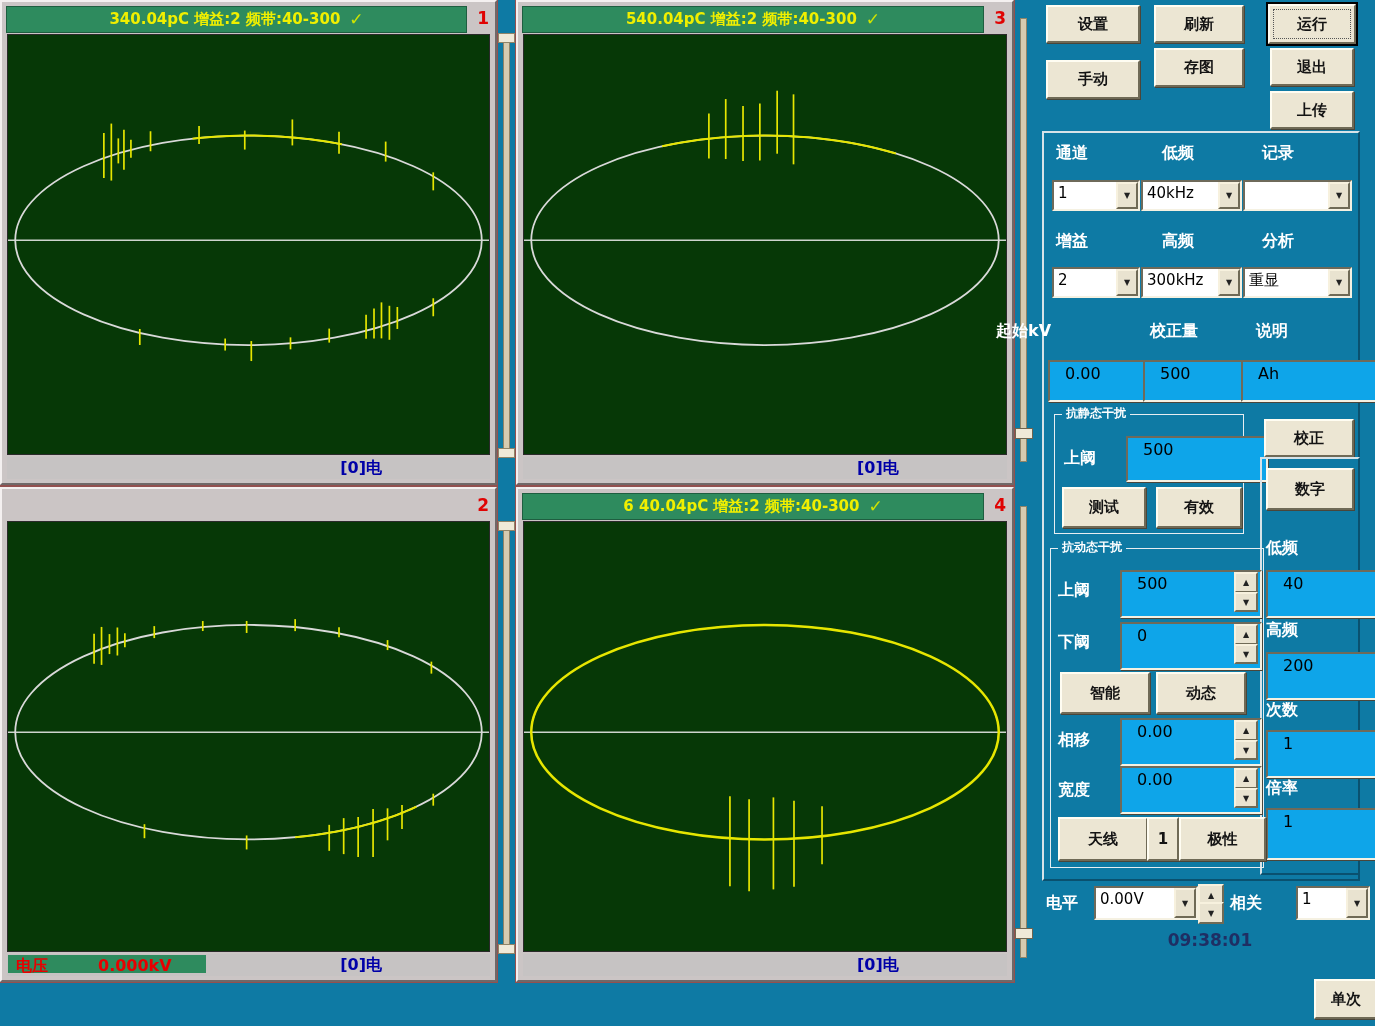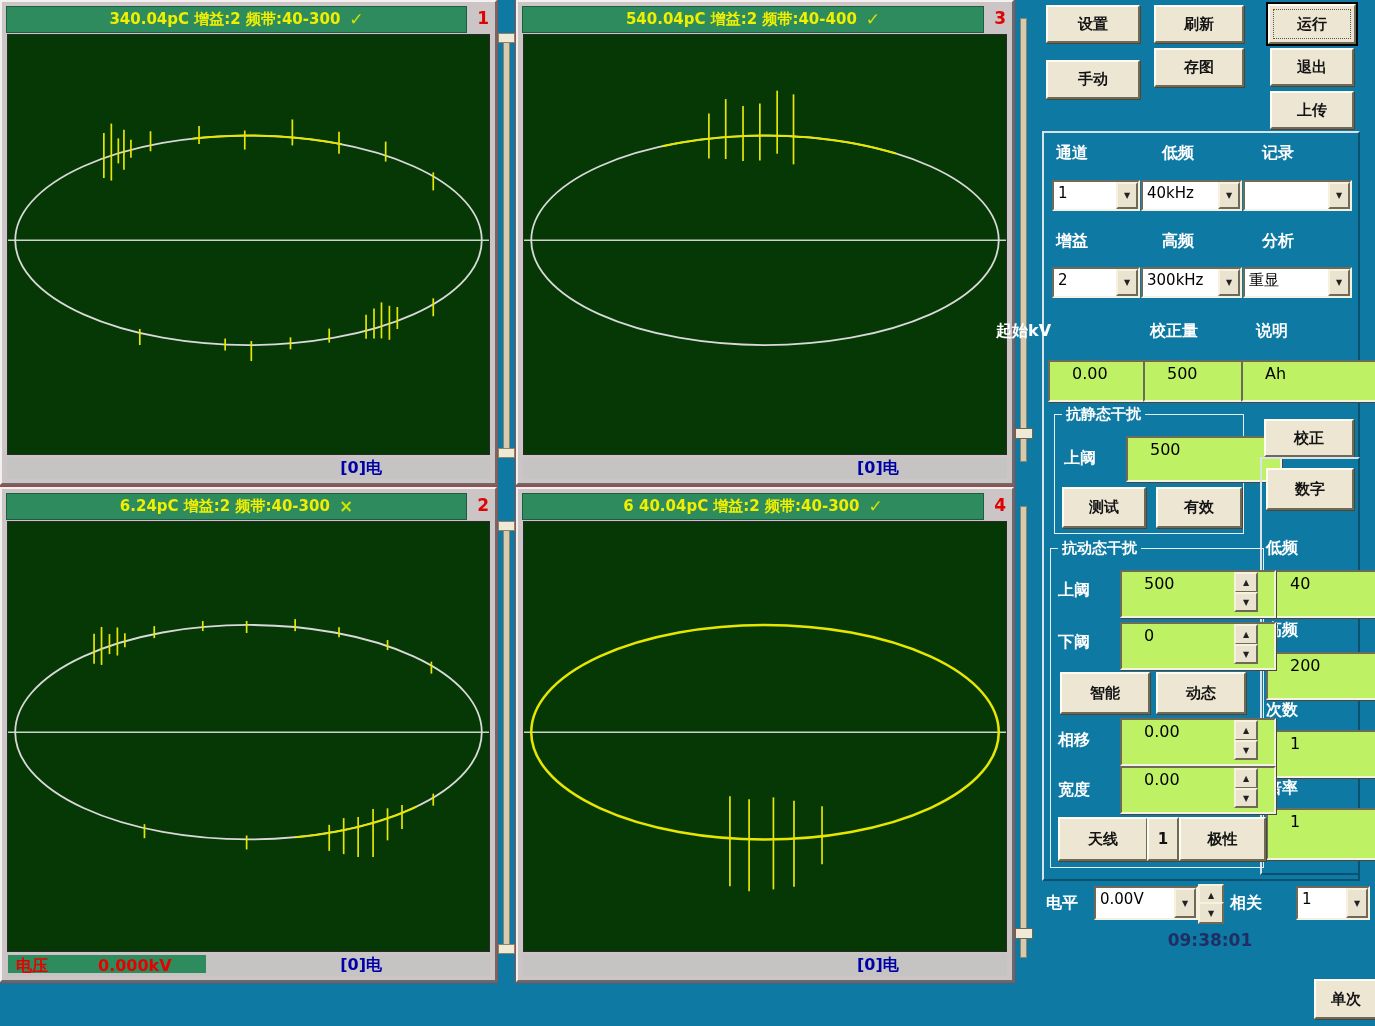--- a/index.html
+++ b/index.html
@@ -19,28 +19,28 @@
   .p-plot svg{position:absolute;left:0;top:0;}
   .p-status{position:absolute;left:5px;right:5px;bottom:4px;height:22px;background:#c6c3c3;}
   .p-status .st{position:absolute;left:69%;top:1px;color:#0000a8;font-weight:bold;font-size:16px;white-space:nowrap;}
   .vbar{position:absolute;left:1px;top:1px;bottom:3px;width:198px;background:#2e8b5e;}
   .vbar .vl{position:absolute;left:8px;top:1px;color:#e80000;font-weight:bold;font-size:16px;}
   .vbar .vv{position:absolute;left:90px;top:1px;color:#e80000;font-weight:bold;font-size:16px;}
   
   .btn{position:absolute;background:#ece6d3;border:2px solid;border-color:#fffdf2 #6f6a56 #6f6a56 #fffdf2;box-shadow:1px 1px 0 #4a463a;color:#141414;font-weight:bold;font-size:15px;display:flex;align-items:center;justify-content:center;white-space:nowrap;cursor:default;}
   .default-btn{box-shadow:0 0 0 2px #000;}
   .default-btn::after{content:"";position:absolute;inset:3px;border:1px dotted #555;}
-  .inp{position:absolute;background:#bef264;border:2px solid;border-color:#6e6a5a #f5f1e2 #f5f1e2 #6e6a5a;box-shadow:1px 1px 0 #4a463a;color:#000;font-size:16px;padding:2px 22px;white-space:nowrap;overflow:hidden;}
+  .inp{position:absolute;background:#0ea5e9;border:2px solid;border-color:#6e6a5a #f5f1e2 #f5f1e2 #6e6a5a;box-shadow:1px 1px 0 #4a463a;color:#000;font-size:16px;padding:2px 15px;white-space:nowrap;overflow:hidden;}
   .lbl{position:absolute;color:#ffffff;font-weight:bold;font-size:16px;white-space:nowrap;}
   .dd{position:absolute;background:#fff;border:2px solid;border-color:#6e6a5a #f5f1e2 #f5f1e2 #6e6a5a;display:flex;}
   .ddv{flex:1;font-size:15px;color:#000;padding:2px 4px;white-space:nowrap;overflow:hidden;}
   .ddb{width:18px;background:#e9e3d0;border:2px solid;border-color:#f7f1de #6f6a56 #6f6a56 #f7f1de;font-size:8px;color:#222;display:flex;align-items:center;justify-content:center;}
   .spinb{position:absolute;background:#e9e3d0;border:2px solid;border-color:#f7f1de #6f6a56 #6f6a56 #f7f1de;font-size:8px;color:#222;display:flex;align-items:center;justify-content:center;cursor:default;}
   .group{position:absolute;border:1px solid #e6eef2;}
-  .gtitle{position:absolute;color:#fff;font-weight:bold;font-size:15px;background:#0e7aa4;padding:0 4px;white-space:nowrap;}
+  .gtitle{position:absolute;color:#fff;font-weight:bold;font-size:12px;background:#0e7aa4;padding:0 4px;white-space:nowrap;}
   .frame3d{position:absolute;border:2px solid;border-color:#d7e3e8 #0a516f #0a516f #d7e3e8;}
   .time{position:absolute;color:#1f2e63;font-weight:bold;font-size:17px;text-align:center;}
   
   .sl-track{position:absolute;width:5px;background:#d6cbb0;border:1px solid #8f8468;}
   .sl-cap{position:absolute;width:15px;height:8px;background:#efe9d8;border:1px solid #8f8468;}
   .sl-thumb{position:absolute;width:16px;height:9px;background:#efe9d8;border:1px solid #6d6450;}
 </style>
 </head>
 <body>
 
@@ -80,21 +80,21 @@
         <line x1="425.26171999999997" y1="263.262084062992" x2="425.26171999999997" y2="281.262084062992" stroke="#e6e600" stroke-width="1.7"></line>
       </svg>
     </div>
   <div class="p-status">
     <span class="st">[0]电</span>
   </div>
 </div>
 
 <div class="panel" style="left:516px;top:0px;width:494px;height:481px;">
   <div class="p-title">
-    <span class="t">540.04pC 增益:2 频带:40-400</span>
+    <span class="t">540.04pC 增益:2 频带:40-300</span>
     <span class="mark">✓</span>
   </div>
   <div class="p-badge">3</div>
   <div class="p-plot">
       <svg width="482" height="419" viewBox="0 0 482 419">
         <line x1="0" y1="205.31" x2="482" y2="205.31" stroke="#cdd4cd" stroke-width="1.6"></line>
         <ellipse cx="241" cy="205.31" rx="233.76999999999998" ry="104.75" fill="none" stroke="#d9d9d9" stroke-width="1.8"></ellipse>
         <polyline points="138.14120000000003,111.24473329650311 147.88161666666667,109.22903360189878 157.62203333333338,107.44922832595847 167.36245000000002,105.89264746062939 177.10286666666667,104.54894520257893 186.84328333333337,103.40969987044663 196.58370000000002,102.4681165392718 206.3241166666667,101.71880517312428 216.06453333333332,101.15761585915462 225.80495000000002,100.78151860168684 235.5453666666667,100.58851916008084 245.28578333333334,100.57760529890291 255.02620000000002,100.74872000114 264.76661666666666,101.1027599692498 274.50703333333337,101.64159932117427 284.24745,102.36813996027905 293.98786666666666,103.28639183883848 303.72828333333337,104.40158845438245 313.4687,105.72034569921433 323.20911666666666,107.25087604157859 332.94953333333336,109.00327560399073 342.68995,110.98991008837248 352.4303666666666,113.22593849835418 362.17078333333336,115.73003444411773 371.9112,118.52539940749858" fill="none" stroke="#e6e600" stroke-width="2"></polyline>
         <line x1="184.89520000000002" y1="78.62153998609281" x2="184.89520000000002" y2="123.62153998609281" stroke="#e6e600" stroke-width="1.7"></line>
         <line x1="201.72664" y1="64.04881224777627" x2="201.72664" y2="124.04881224777627" stroke="#e6e600" stroke-width="1.7"></line>
@@ -103,24 +103,20 @@
         <line x1="253.15604000000002" y1="55.70171786612687" x2="253.15604000000002" y2="118.70171786612687" stroke="#e6e600" stroke-width="1.7"></line>
         <line x1="269.51994" y1="59.342471993655636" x2="269.51994" y2="129.34247199365564" stroke="#e6e600" stroke-width="1.7"></line>
       </svg>
     </div>
   <div class="p-status">
     <span class="st">[0]电</span>
   </div>
 </div>
 
 <div class="panel" style="left:0px;top:487px;width:493px;height:491px;">
-  <div class="p-title">
-    <span class="t">6.24pC 增益:2 频带:40-300</span>
-    <span class="mark">×</span>
-  </div>
   <div class="p-badge">2</div>
   <div class="p-plot">
       <svg width="481" height="429" viewBox="0 0 481 429">
         <line x1="0" y1="210.21" x2="481" y2="210.21" stroke="#cdd4cd" stroke-width="1.6"></line>
         <ellipse cx="240.5" cy="210.21" rx="233.285" ry="107.25" fill="none" stroke="#d9d9d9" stroke-width="1.8"></ellipse>
         <polyline points="287.157,315.29310996539834 292.2115083333333,314.79188806355285 297.26601666666664,314.23635720695984 302.320525,313.625642184524 307.3750333333333,312.9587589949387 312.42954166666664,312.23460621554733 317.48405,311.4519549581595 322.5385583333333,310.60943717938613 327.5930666666667,309.70553206049004 332.647575,308.7385501057308 337.7020833333333,307.7066145245567 342.7565916666666,306.60763935614557 347.8111,305.43930365701516 352.86560833333334,304.1990208930676 357.9201166666667,302.883902441572 362.97462499999995,301.4907137950701 368.02913333333333,300.01582163757536 373.08364166666667,298.45512938931813 378.13815,296.8039980238238 383.19265833333327,295.0571478509296 388.24716666666666,293.2085353786439 393.30167500000005,291.2511970755461 398.3561833333333,289.1770484680161 403.41069166666665,286.97662188697313 408.4652,284.63871824773014" fill="none" stroke="#e6e600" stroke-width="2"></polyline>
         <line x1="86.06533000000002" y1="111.82571360178656" x2="86.06533000000002" y2="141.82571360178656" stroke="#e6e600" stroke-width="1.7"></line>
         <line x1="93.53045" y1="104.92017202713168" x2="93.53045" y2="142.92017202713168" stroke="#e6e600" stroke-width="1.7"></line>
         <line x1="101.46214" y1="112.08991953673058" x2="101.46214" y2="132.08991953673058" stroke="#e6e600" stroke-width="1.7"></line>
         <line x1="109.39382999999998" y1="105.49953190434627" x2="109.39382999999998" y2="133.49953190434627" stroke="#e6e600" stroke-width="1.7"></line>

